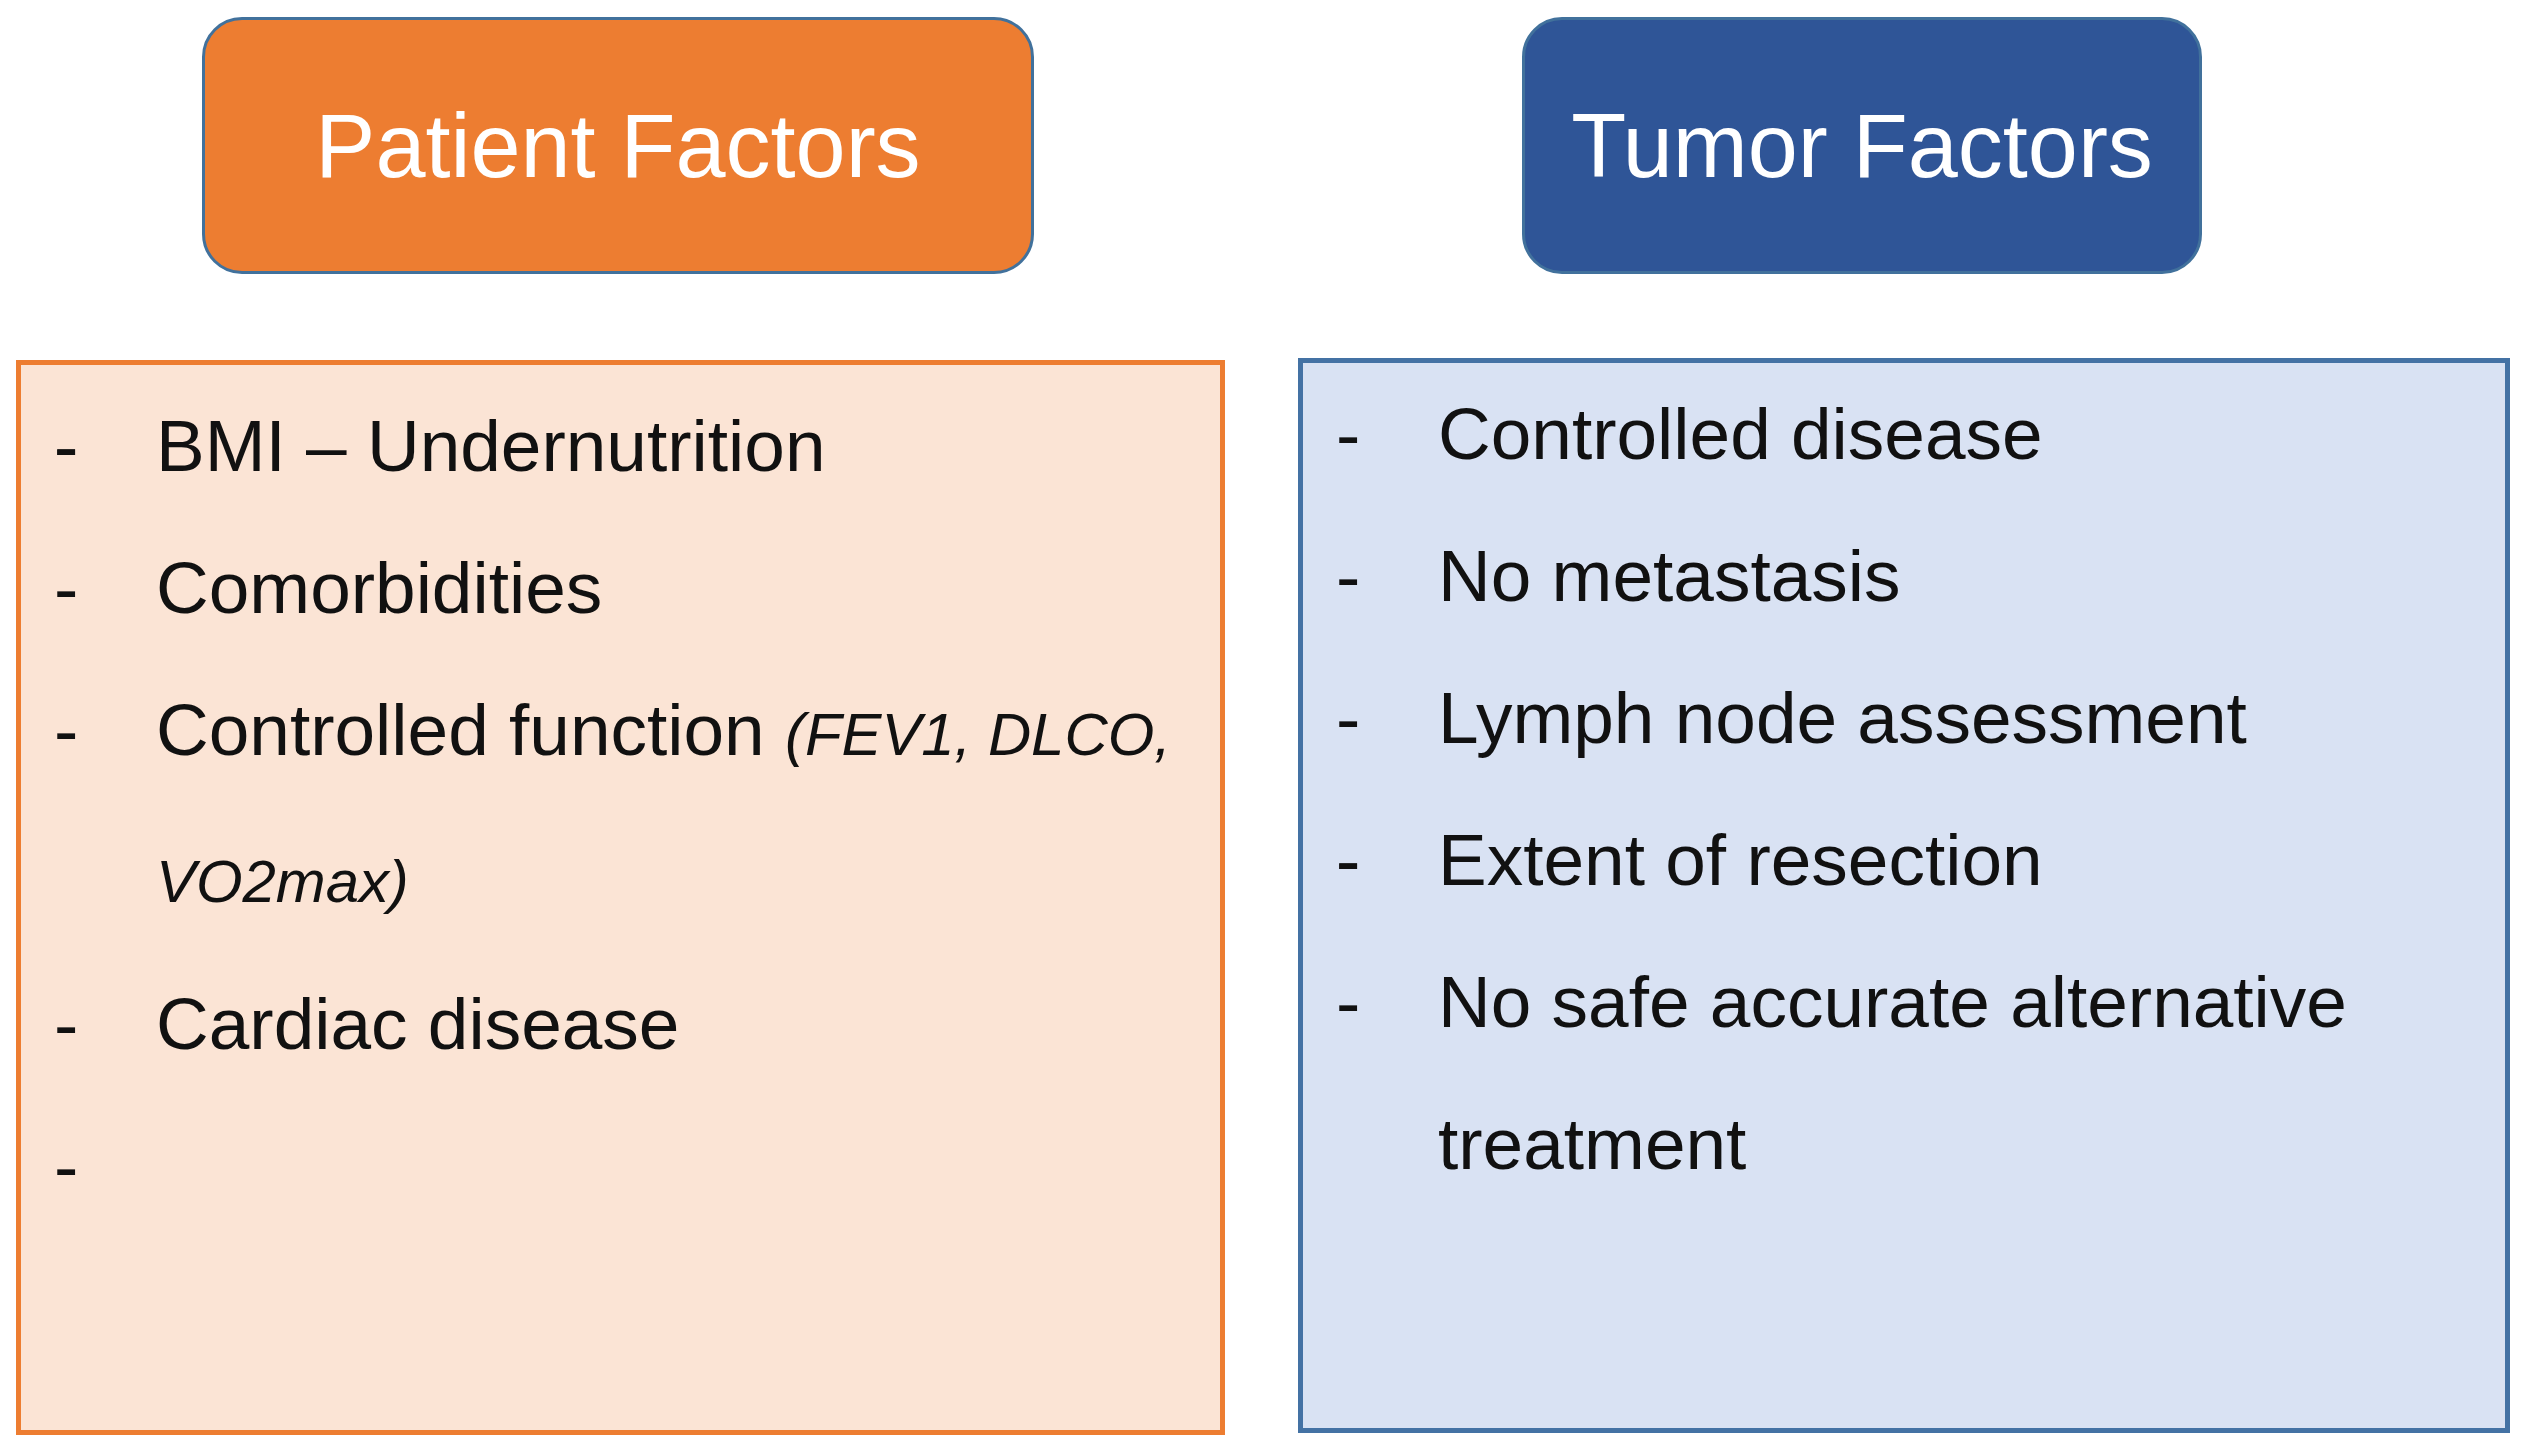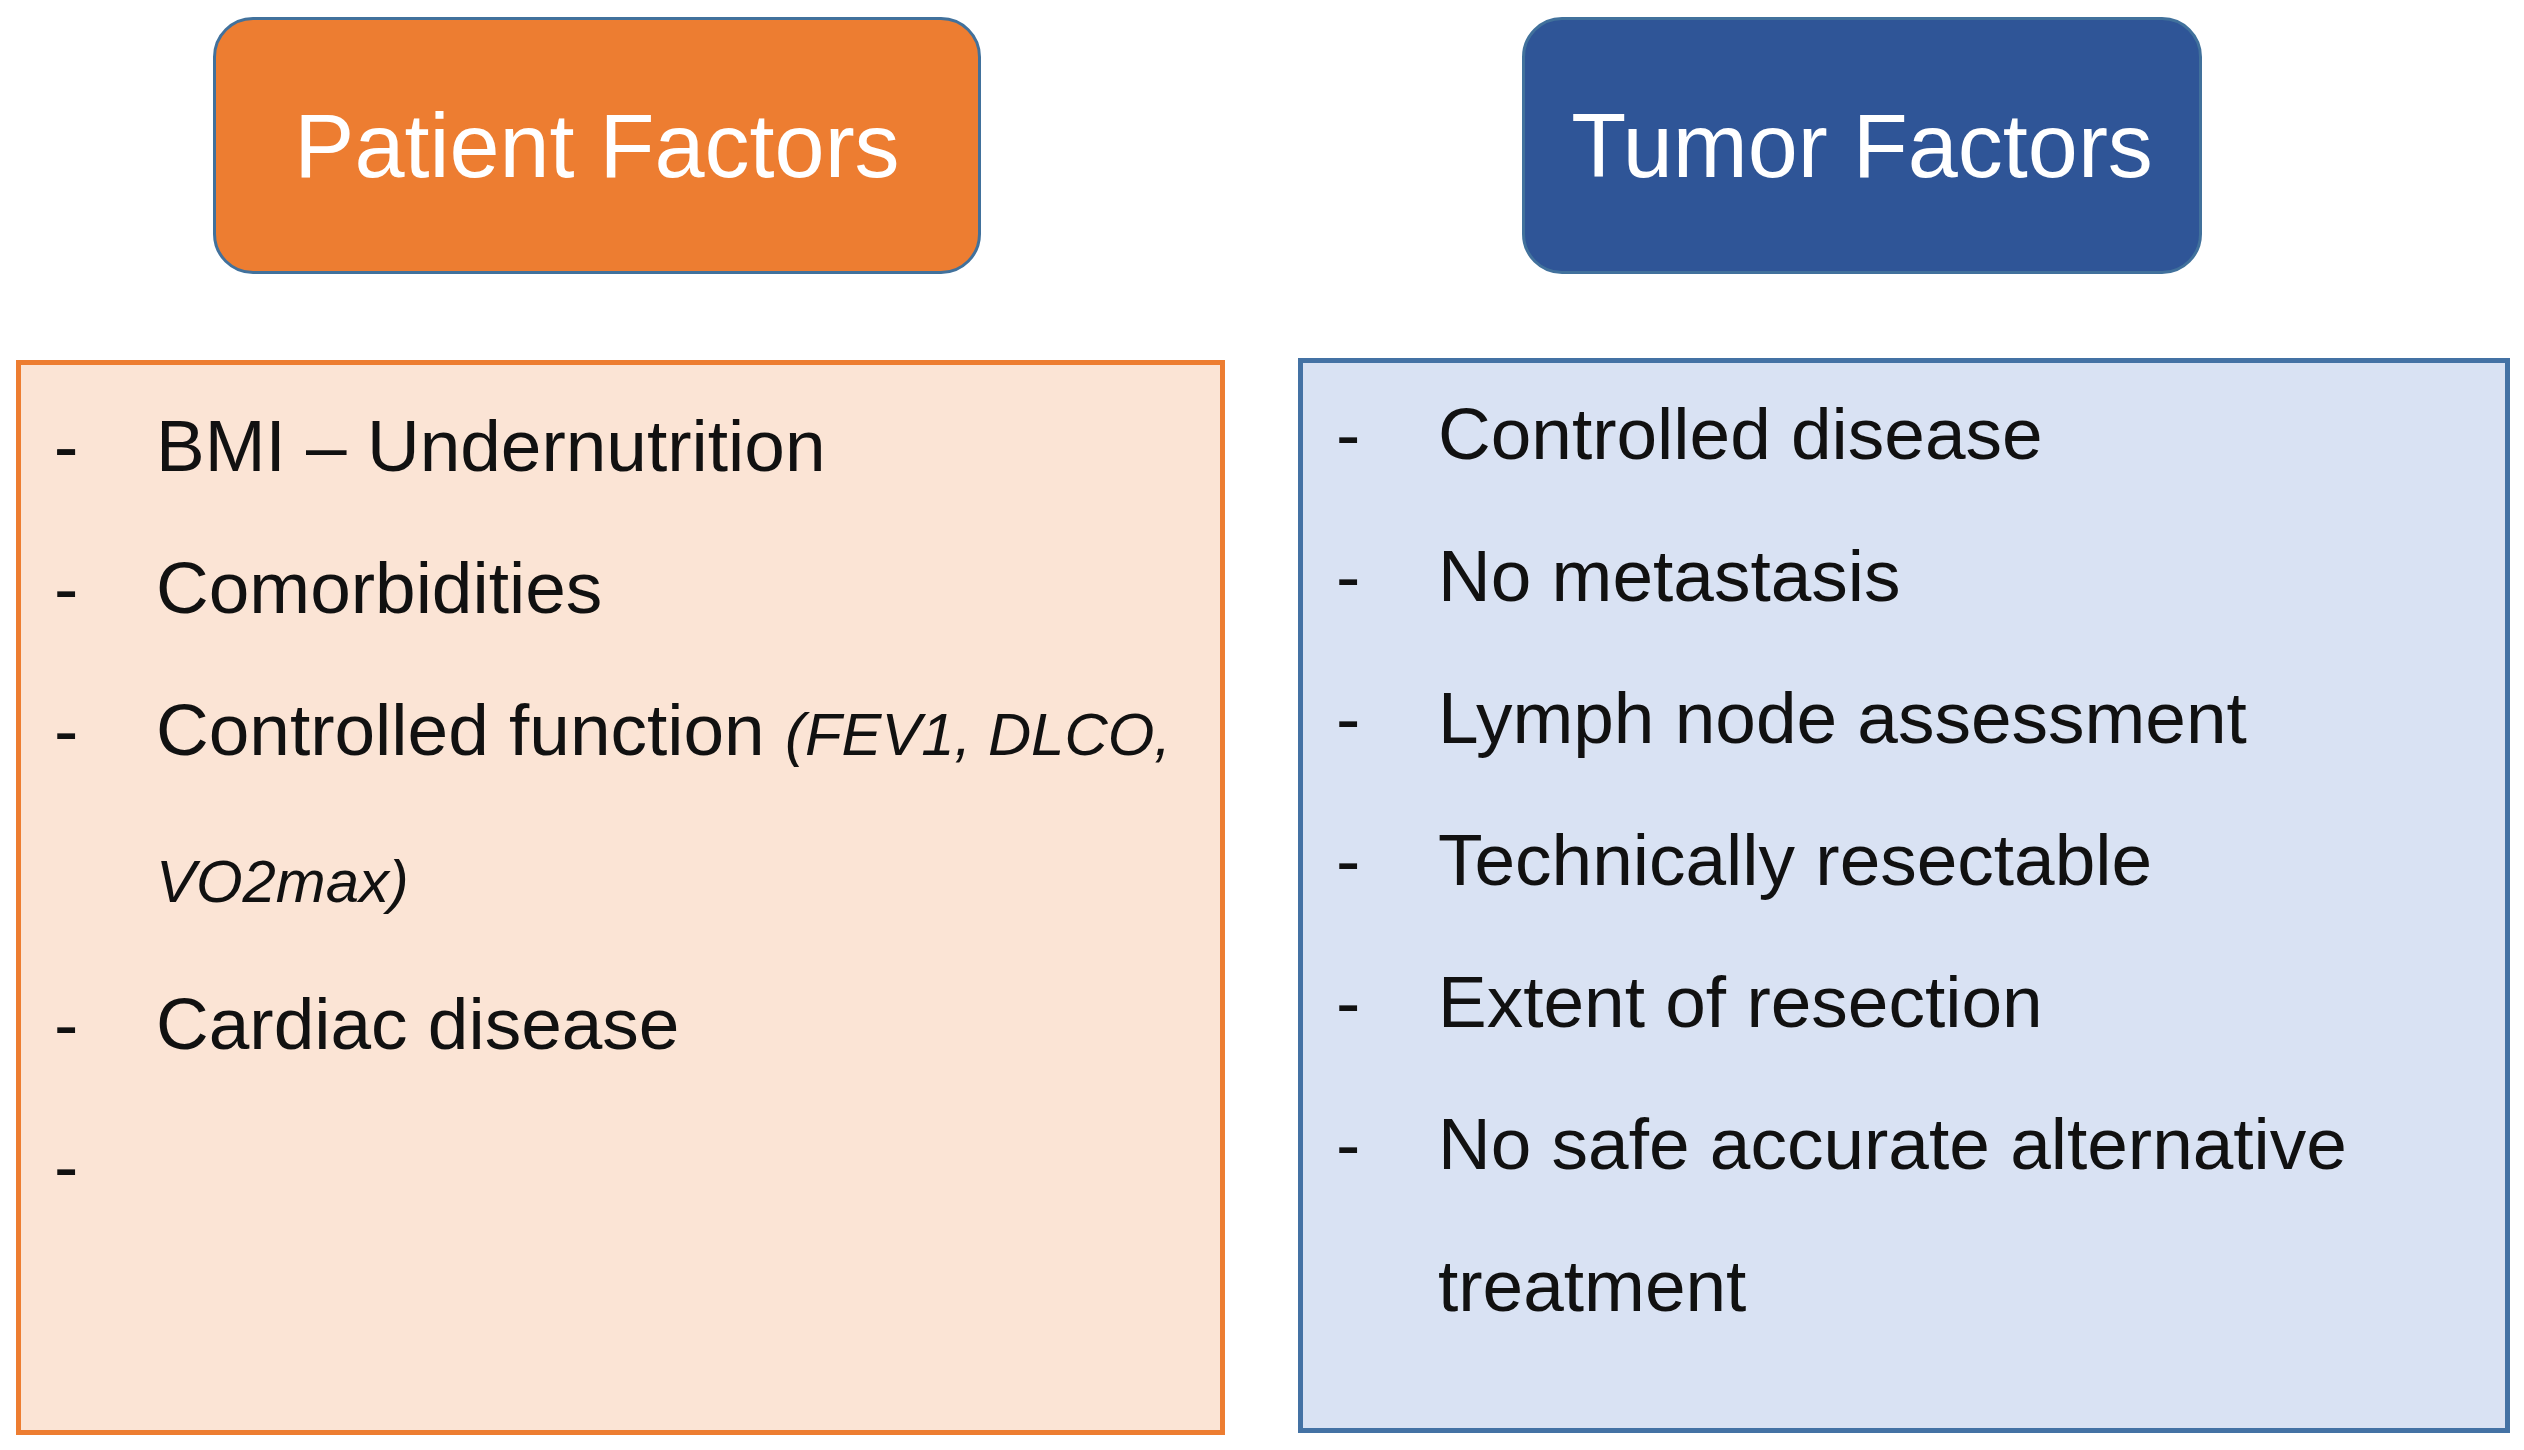--- a/index.html
+++ b/index.html
@@ -32,22 +32,22 @@
     border-radius: 40px;
     display: flex;
     align-items: center;
     justify-content: center;
     color: #ffffff;
     font-size: 90px;
     line-height: 1;
     white-space: nowrap;
   }
   .header-patient {
-    left: 213px;
-    width: 768px;
+    left: 202px;
+    width: 832px;
     background: var(--accent-orange);
   }
   .header-tumor {
     left: 1522px;
     width: 680px;
     background: var(--accent-dark-blue);
   }
   .panel {
     position: absolute;
     color: var(--text-color);
@@ -145,21 +145,20 @@
       <li>
         <span class="dash">-</span>
         <span>No metastasis</span>
       </li>
       <li>
         <span class="dash">-</span>
         <span>Lymph node assessment</span>
       </li>
       <li>
         <span class="dash">-</span>
-        <span>Technically resectable</span>
       </li>
       <li>
         <span class="dash">-</span>
         <span>Extent of resection</span>
       </li>
       <li>
         <span class="dash">-</span>
         <span>No safe accurate alternative</span>
       </li>
       <li>

